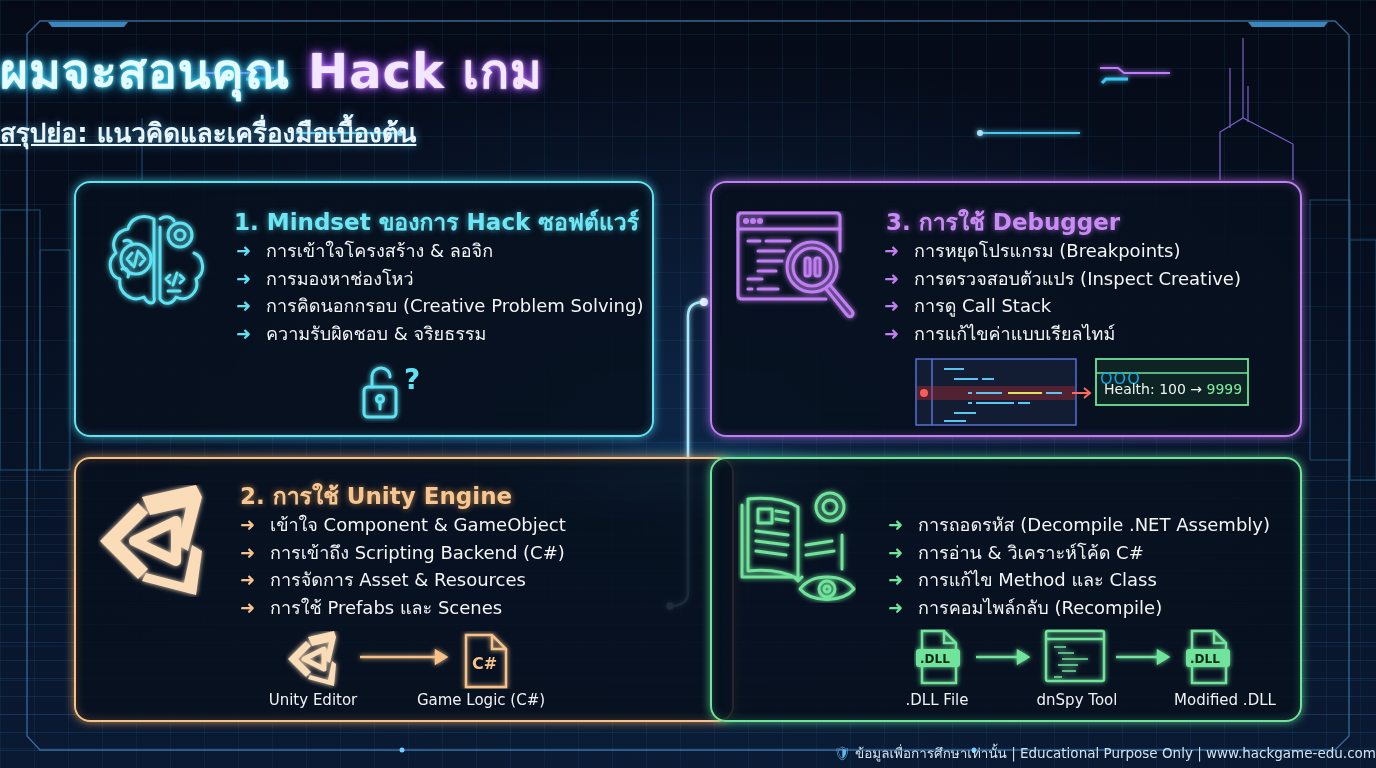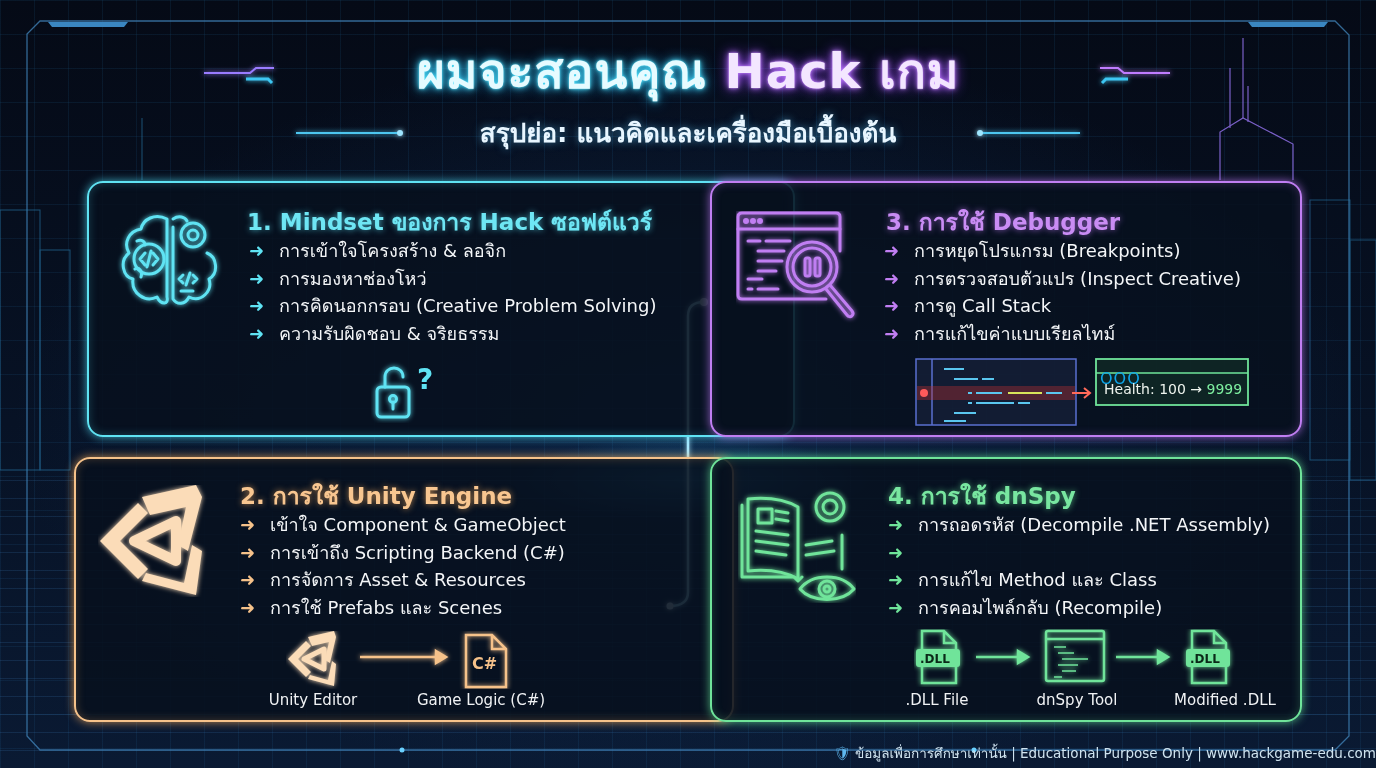--- a/index.html
+++ b/index.html
@@ -27,46 +27,47 @@
   .floor {
     position: absolute; left: 0; right: 0; top: 480px; bottom: 0;
     background-image:
       linear-gradient(rgba(70,150,220,0.22) 1px, transparent 1px);
     background-size: 100% 18px;
     opacity: 0.7;
   }
   .svg-layer { position: absolute; inset: 0; pointer-events: none; }
 
   .header {
-    position: absolute; left: 0; right: 0; top: 36px; text-align: center;
+    position: absolute; left: 0; right: 0; top: 36px; 
   }
   .title {
     font-family: "DejaVu Sans", sans-serif;
     font-weight: bold;
     font-size: 48px;
     letter-spacing: 1px;
     line-height: 70px;
   }
   .title .t1 { color: #e6fbff; text-shadow: 0 0 6px #4ee6ff, 0 0 14px #20a8e8, 0 0 2px #8ff4ff; }
   .title .t2 { color: #f3e6ff; text-shadow: 0 0 6px #c07bff, 0 0 14px #8f3ff0, 0 0 2px #e3c2ff; }
   .subtitle {
     margin-top: 6px;
     font-size: 26px;
     font-weight: bold;
     color: #e8f6ff;
     text-shadow: 0 0 8px rgba(90,200,255,0.6);
+    text-decoration: underline;
   }
 
   .card {
     position: absolute;
     border-radius: 16px;
     border: 2.5px solid;
     background: rgba(7,16,30,0.88);
   }
-  .card-cyan   { left: 87px;  top: 181px; width: 708px; height: 256px; border-color: #5fe3f3; box-shadow: 0 0 10px rgba(80,220,245,0.75), inset 0 0 10px rgba(80,220,245,0.25); }
+  .card-cyan   { left: 74px;  top: 181px; width: 580px; height: 256px; border-color: #5fe3f3; box-shadow: 0 0 10px rgba(80,220,245,0.75), inset 0 0 10px rgba(80,220,245,0.25); }
   .card-purple { left: 710px; top: 181px; width: 592px; height: 256px; border-color: #c07ef2; box-shadow: 0 0 10px rgba(190,120,245,0.75), inset 0 0 10px rgba(190,120,245,0.25); }
   .card-orange { left: 74px;  top: 457px; width: 660px; height: 265px; border-color: #f6c28a; box-shadow: 0 0 10px rgba(245,170,90,0.75), inset 0 0 10px rgba(245,170,90,0.25); }
   .card-green  { left: 710px; top: 457px; width: 592px; height: 265px; border-color: #6fe49a; box-shadow: 0 0 10px rgba(100,225,150,0.75), inset 0 0 10px rgba(100,225,150,0.25); }
 
   .card-title {
     position: absolute;
     font-size: 23px; font-weight: bold; white-space: nowrap;
   }
   .cyan-t   { color: #6ee6f4; text-shadow: 0 0 6px rgba(90,225,245,0.7); }
   .purple-t { color: #c98cf4; text-shadow: 0 0 6px rgba(190,120,245,0.7); }
@@ -335,28 +336,28 @@
       <path d="M38 26 L50 28 M38 34 L50 36 M18 46 L50 50 M18 56 L50 60 M18 66 L48 70"></path>
       <path d="M68 70 L96 66 M68 60 L94 56"></path>
       <path d="M104 50 L104 84"></path>
       <circle cx="92" cy="22" r="14"></circle>
       <circle cx="92" cy="22" r="7"></circle>
       <path d="M62 104 C74 88 104 88 116 104 C104 118 74 118 62 104 Z"></path>
       <circle cx="89" cy="104" r="8"></circle>
         <circle cx="89" cy="104" r="3"></circle>
     </g>
   </svg>
-  <div class="card-title green-t" style="left:176px;top:19px">4. การใช้ dnSpy</div>
   <ul class="bullets" style="left:176px;top:52px">
     <li>
         <span class="arrow arrow-green">➜</span>
         <span>การถอดรหัส (Decompile .NET Assembly)</span>
       </li>
     <li>
         <span class="arrow arrow-green">➜</span>
+        <span>การอ่าน &amp; วิเคราะห์โค้ด C#</span>
       </li>
     <li>
         <span class="arrow arrow-green">➜</span>
         <span>การแก้ไข Method และ Class</span>
       </li>
     <li>
         <span class="arrow arrow-green">➜</span>
         <span>การคอมไพล์กลับ (Recompile)</span>
       </li>
   </ul>

